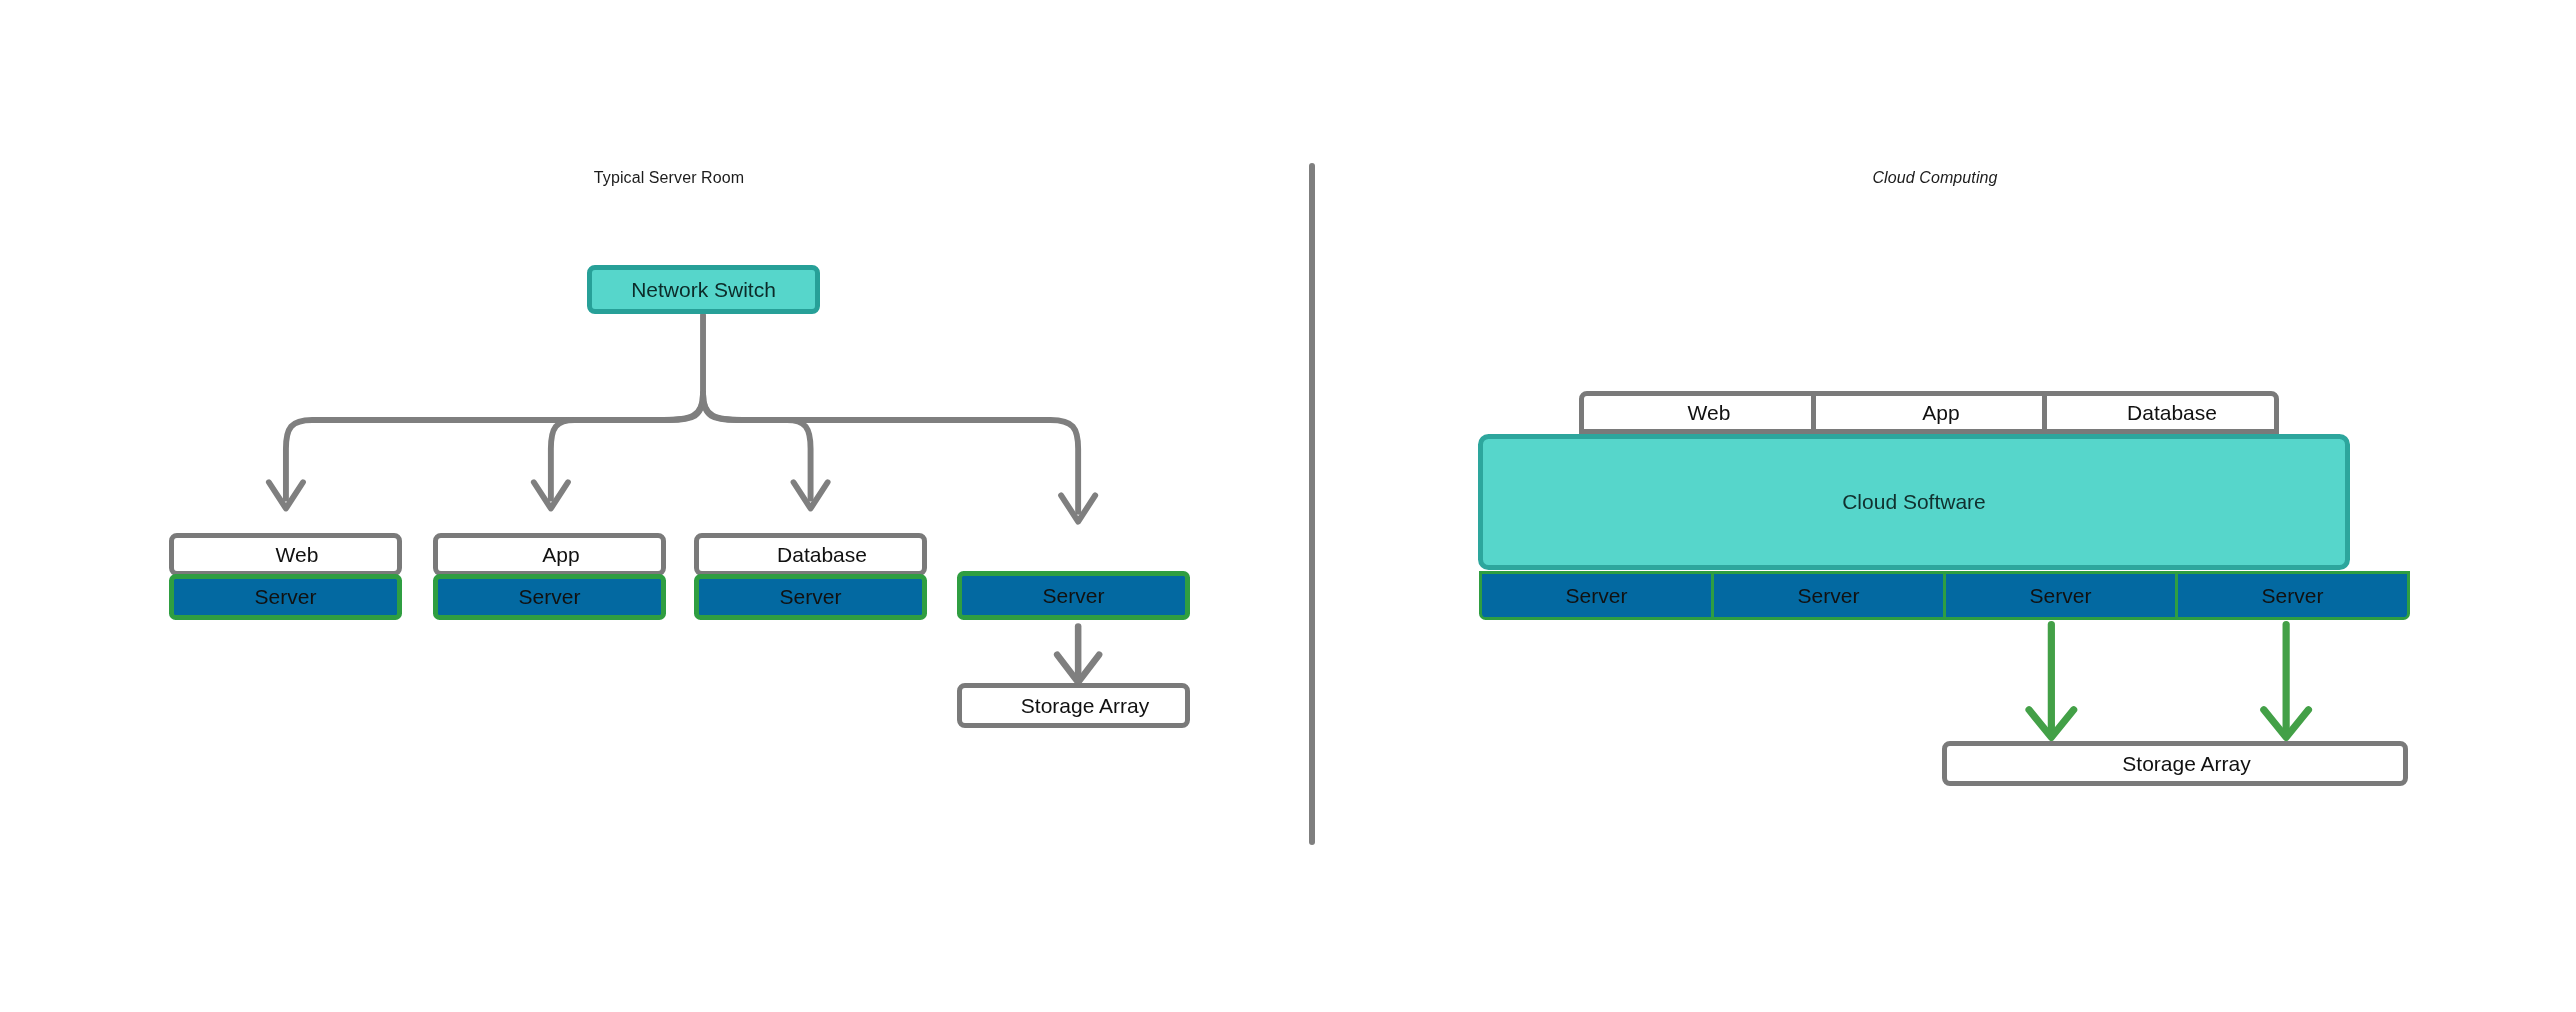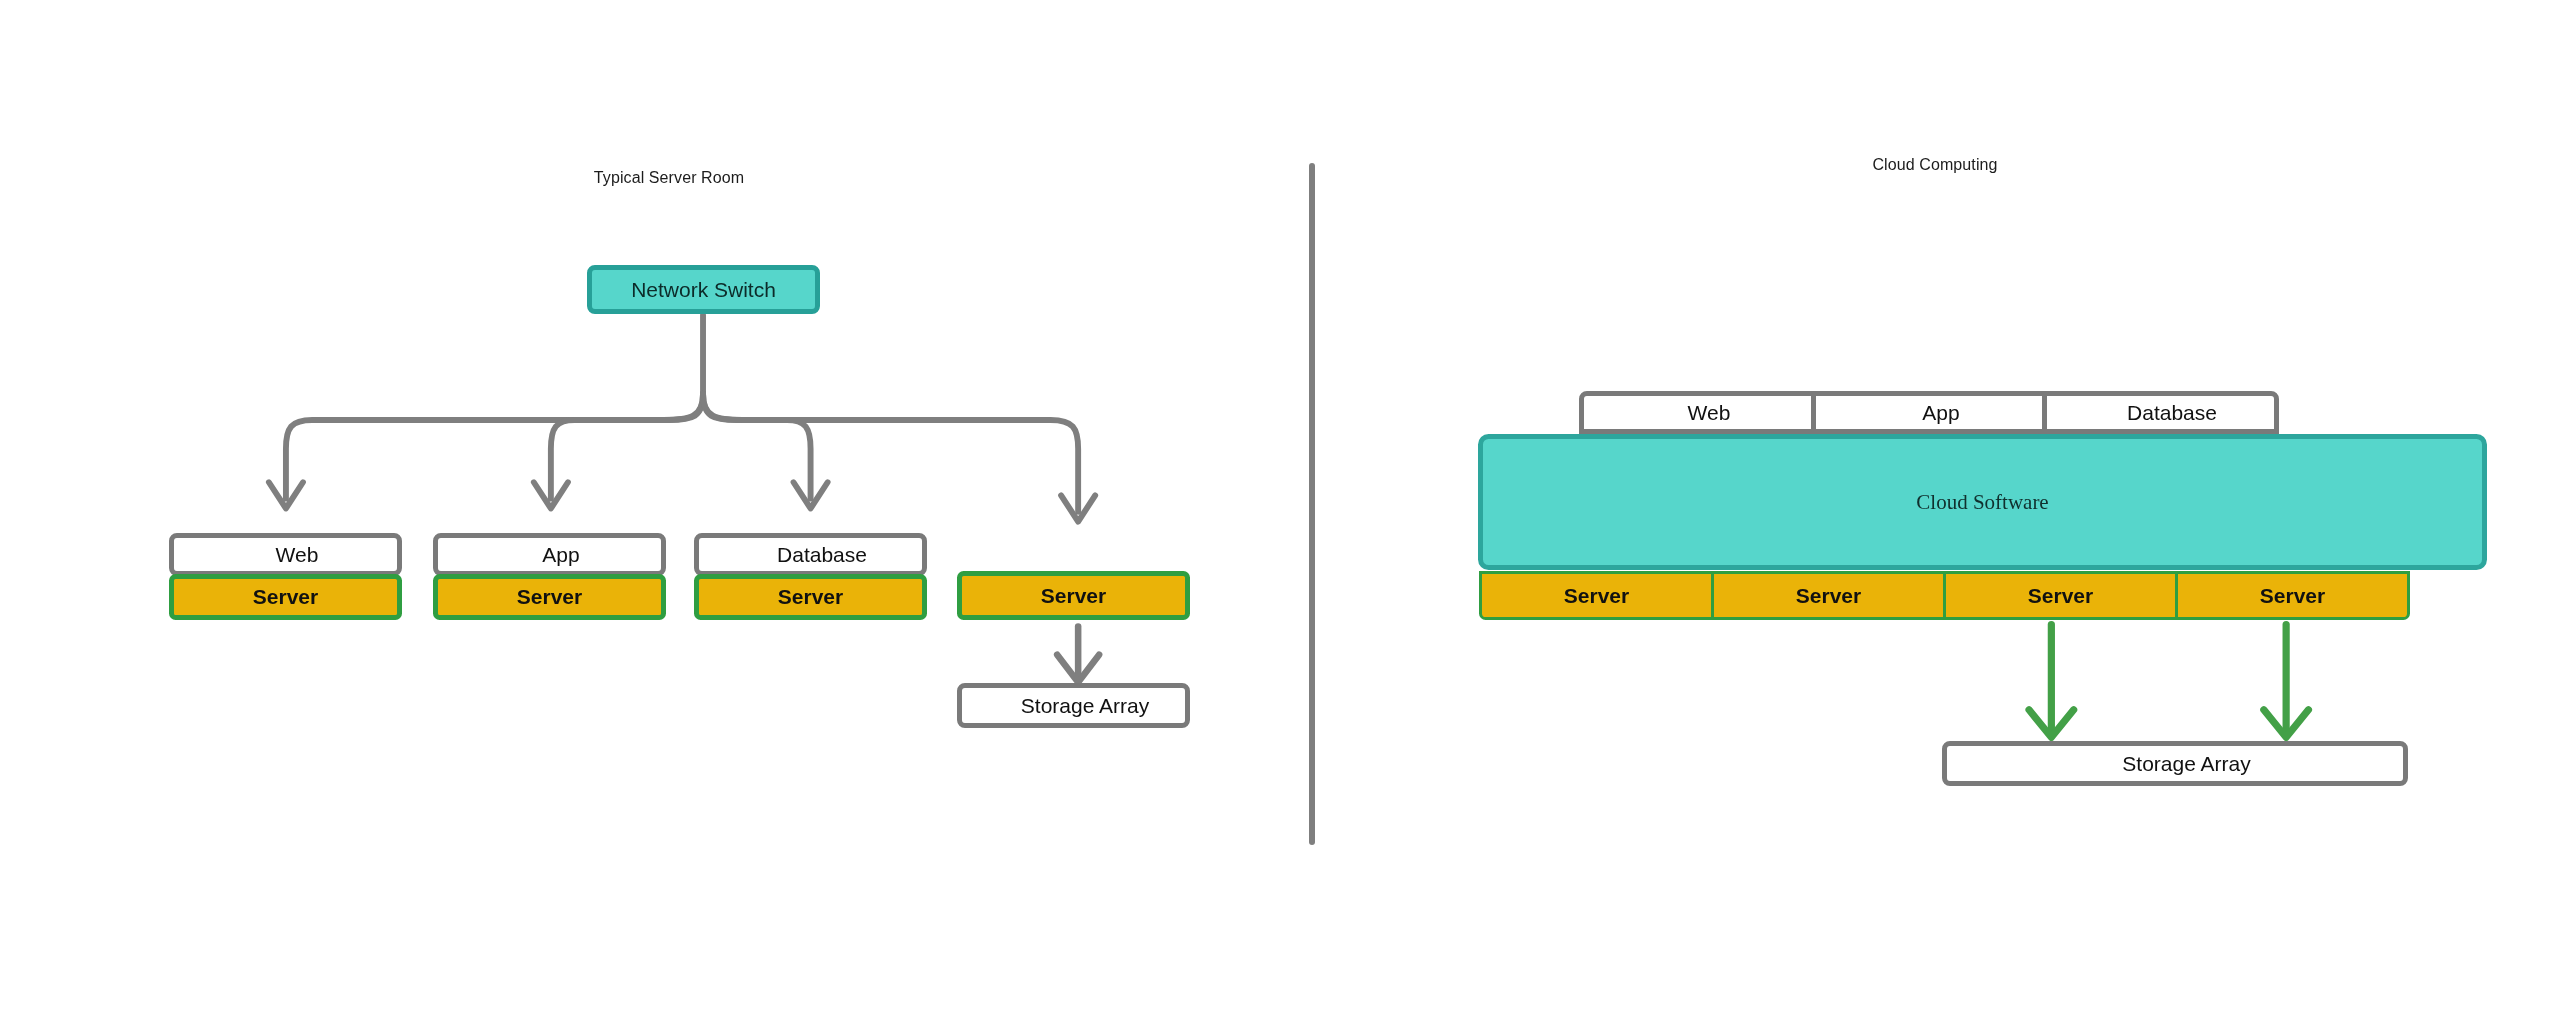--- a/index.html
+++ b/index.html
@@ -42,24 +42,23 @@
   .node.white {
     background: #ffffff;
     border: 5.2px solid #7a7a7a;
     border-radius: 7.9px;
     padding-left: 23px;
   }
   .node.white.square {
     border-radius: 0;
   }
   .node.green {
-    background: #eab308;
+    background: #0369a1;
     border: 5.2px solid #2f9e41;
     border-radius: 6.6px;
-    font-weight: bold;
   }
   .node.green.square {
     border-radius: 0;
     border-width: 3.3px;
   }
   .node.teal {
     background: #56d6cb;
     border: 5.2px solid #27a098;
     border-radius: 7.9px;
     color: #0c2b29;
@@ -85,21 +84,21 @@
     overflow: visible;
   }
 </style>
 </head>
 <body>
 
 <div id="canvas">
 
   <div class="panel-title" style="left:459px; top:169px; width:420px;">Typical Server Room</div>
 
-  <div class="panel-title" style="left:1725px; top:156px; width:420px;">Cloud Computing</div>
+  <div class="panel-title" style="left:1725px; top:169px; width:420px;font-style:italic;">Cloud Computing</div>
 
   <div class="divider" style="left:1309px; top:163px; width:5.9px; height:682px;"></div>
 
   <svg class="edges" viewBox="0 0 3928 1544">
     <g fill="none" stroke="#7f7f7f" stroke-width="9" stroke-linecap="round" stroke-linejoin="round">
 
       <path d="M1072 480 L1072 600"></path>
 
       <path d="M1072 600 C1072 636 1052 640 1012 640 L476 640 C444 640 436 652 436 684 L436 760"></path>
 
@@ -144,21 +143,21 @@
   <div class="node green" style="left:957px; top:571px; width:233px; height:49px;">Server</div>
 
   <div class="node white" style="left:957px; top:683px; width:233px; height:45px;">Storage Array</div>
 
   <div class="node white square" style="left:1579px; top:391px; width:237px; height:43px;
               border-top-left-radius:7.9px; border-bottom-left-radius:0;">Web</div>
   <div class="node white square" style="left:1811px; top:391px; width:237px; height:43px;">App</div>
   <div class="node white square" style="left:2042px; top:391px; width:237px; height:43px;
               border-top-right-radius:7.9px; border-bottom-right-radius:0;">Database</div>
 
-  <div class="node teal-big" style="left:1478px; top:434px; width:1009px; height:136px;font-family:Liberation Serif, serif;">Cloud Software</div>
+  <div class="node teal-big" style="left:1478px; top:434px; width:872px; height:136px;">Cloud Software</div>
 
   <div class="node green square" style="left:1479px; top:571px; width:235px; height:49px;
               border-bottom-left-radius:6.6px;">Server</div>
   <div class="node green square" style="left:1711px; top:571px; width:235px; height:49px;">Server</div>
   <div class="node green square" style="left:1943px; top:571px; width:235px; height:49px;">Server</div>
   <div class="node green square" style="left:2175px; top:571px; width:235px; height:49px;
               border-bottom-right-radius:6.6px;">Server</div>
 
   <div class="node white" style="left:1942px; top:741px; width:466px; height:45px;">Storage Array</div>
 

